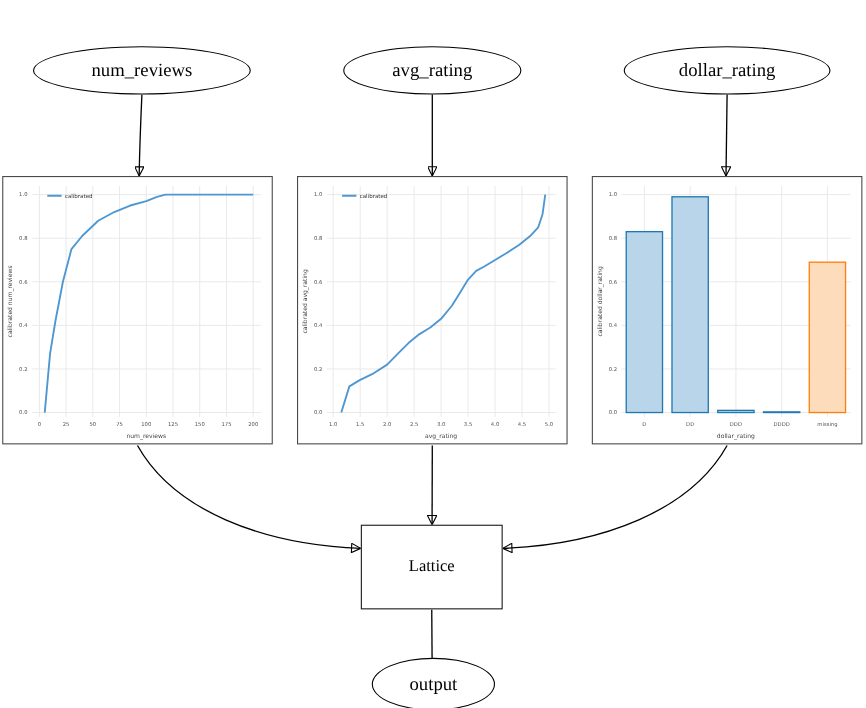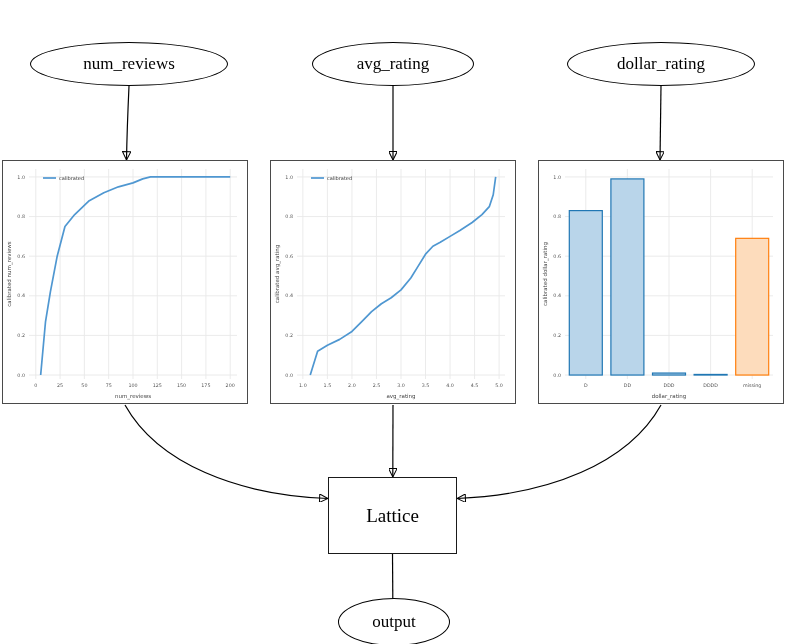--- a/index.html
+++ b/index.html
@@ -2,21 +2,21 @@
 <html><head>
 <meta charset="utf-8">
 <style>
   html,body{margin:0;padding:0;background:#ffffff;}
   #canvas{position:relative;width:787px;height:644px;background:#ffffff;overflow:hidden;
           font-family:"Liberation Serif","DejaVu Serif",serif;margin-top:36px;}
   .gv-ellipse{position:absolute;border:1px solid #000;border-radius:50%;
               display:flex;align-items:center;justify-content:center;
               font-size:17px;color:#000;background:#fff;box-sizing:border-box;white-space:nowrap;}
   .gv-box{position:absolute;border:1.3px solid #1a1a1a;background:#fff;box-sizing:border-box;
-          display:flex;align-items:center;justify-content:center;font-size:19px;color:#000;}
+          display:flex;align-items:center;justify-content:center;font-size:15px;color:#000;}
   .plot-node{position:absolute;width:246px;height:244px;border:1px solid #4a4a4a;
              background:#fff;box-sizing:border-box;}
   .plot-node svg{display:block;}
   #edge-layer{position:absolute;left:0;top:0;width:787px;height:644px;pointer-events:none;}
   #edge-layer path{fill:none;stroke:#000;stroke-width:1.2;}
 </style>
 </head>
 <body>
 
 <div id="canvas">

